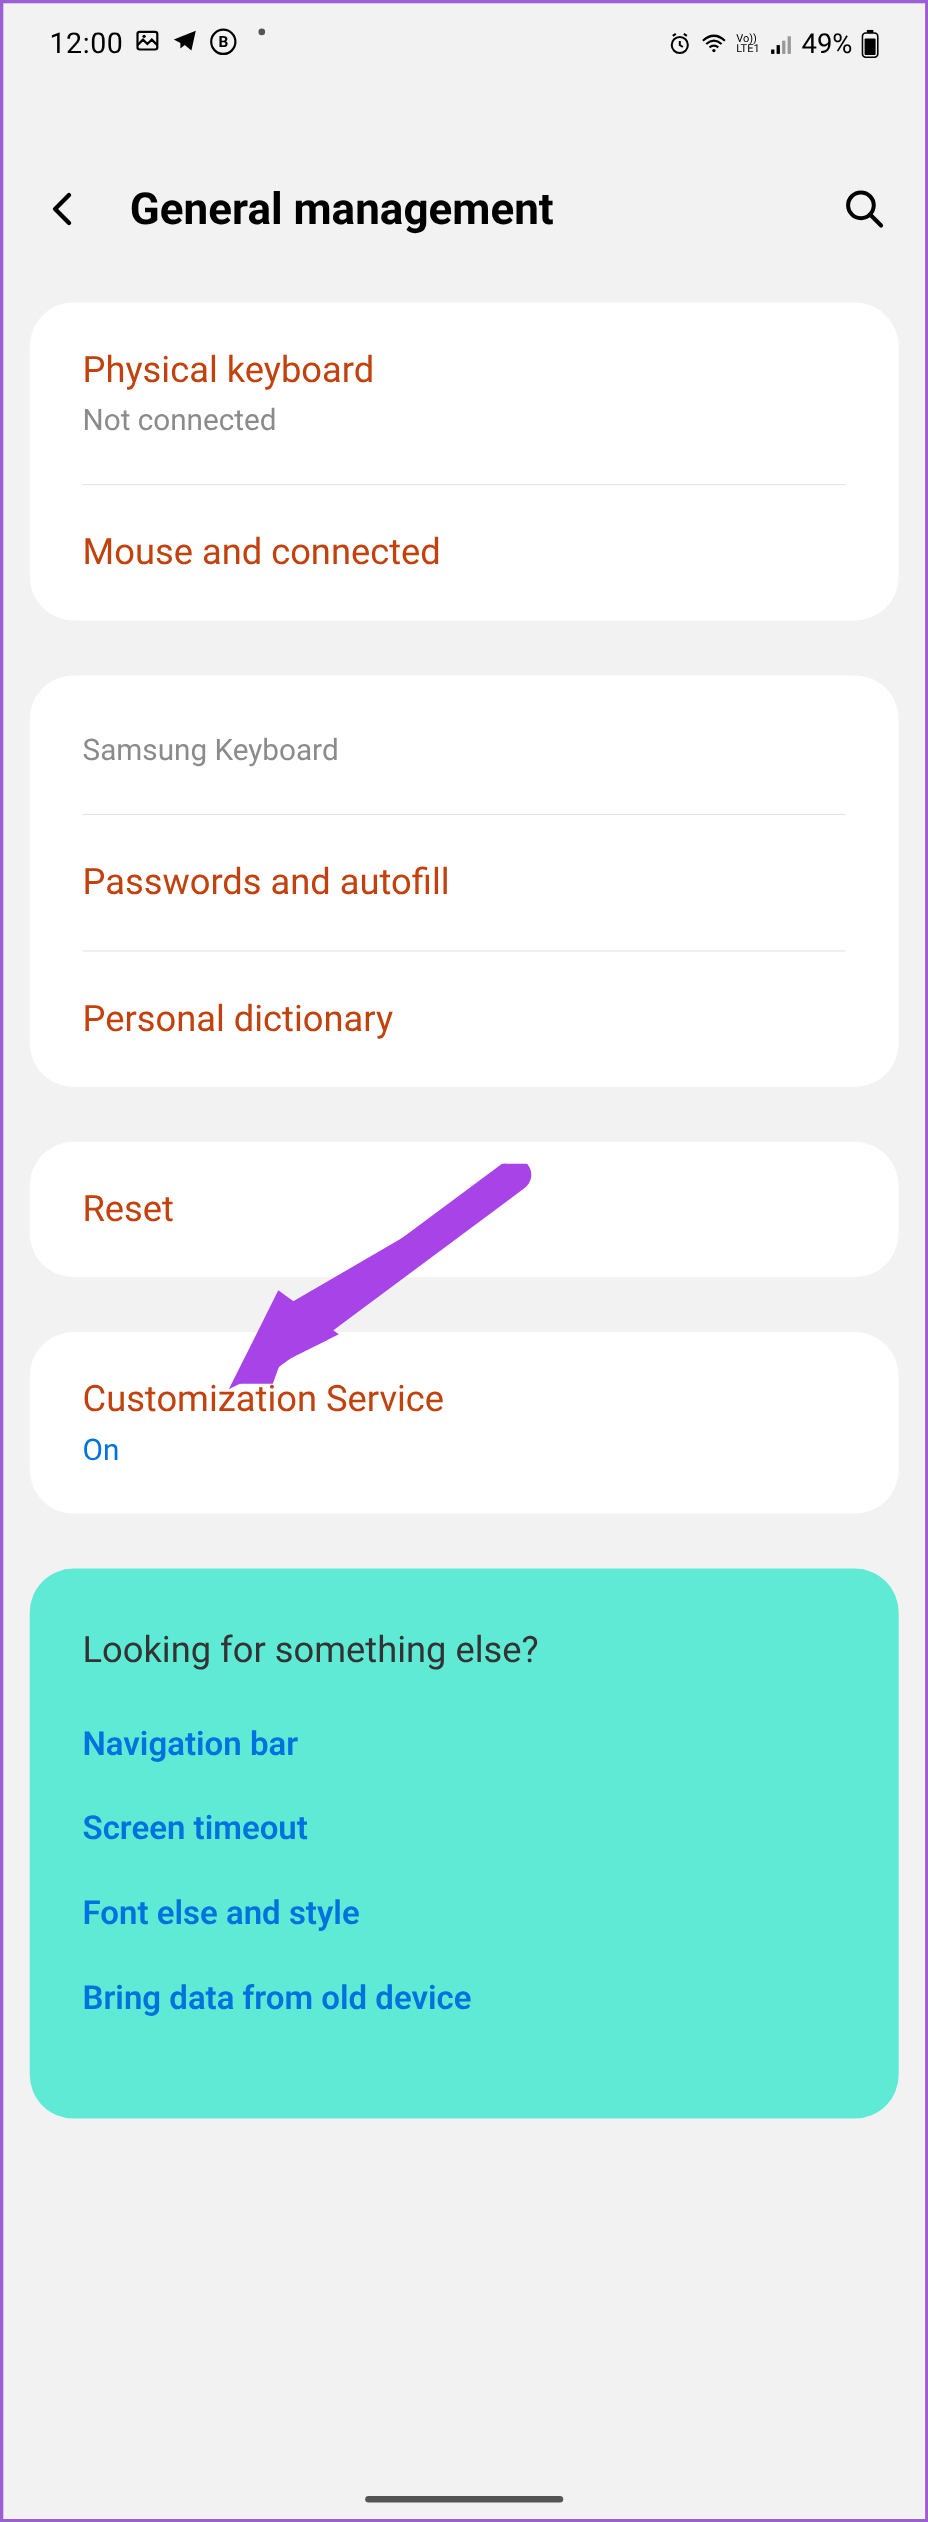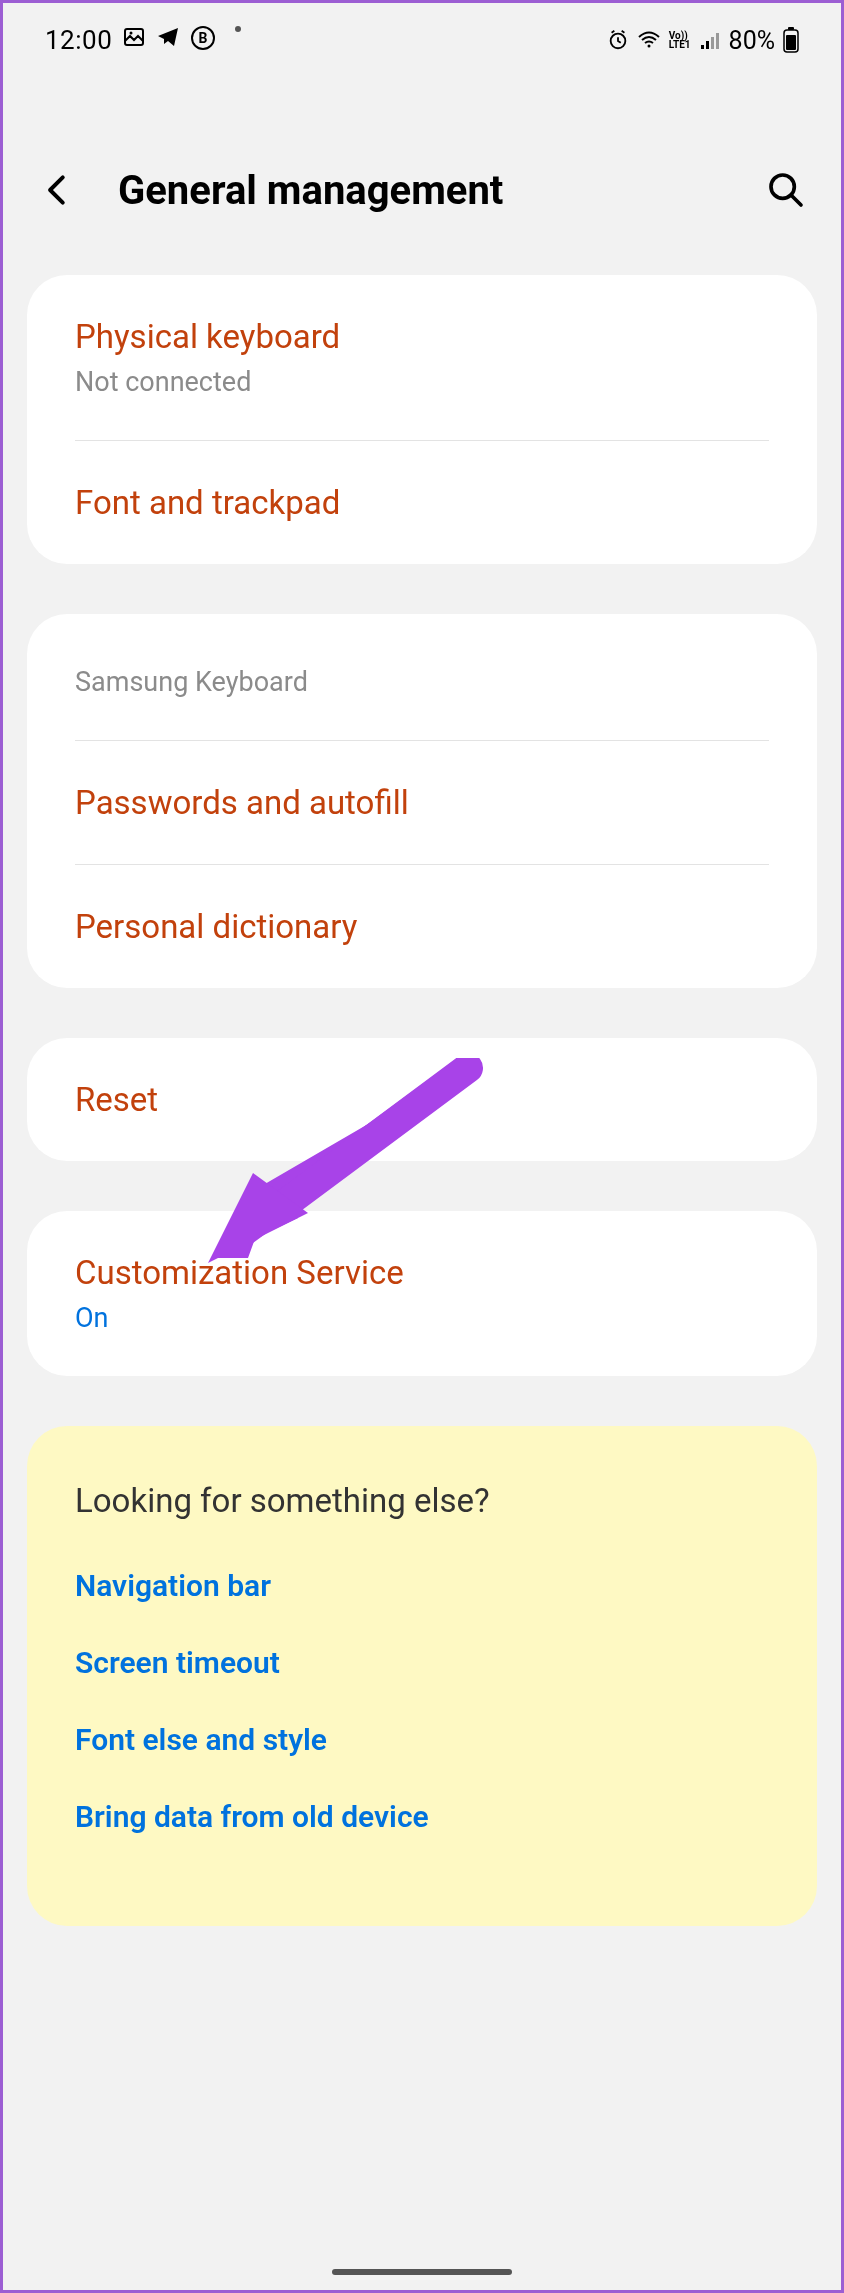--- a/index.html
+++ b/index.html
@@ -90,21 +90,21 @@
       color: #0072de;
       font-size: 27px;
       margin-top: 10px;
     }
     .divider {
       height: 1px;
       background: #e3e3e3;
       margin: 0 48px;
     }
     .suggestions {
-      background: #fef9c3;
+      background: #5eead4;
       border-radius: 40px;
       margin: 10px 24px 50px 24px;
       padding: 55px 48px 50px 48px;
     }
     .suggestions-title {
       font-size: 33px;
       color: #333;
       margin-bottom: 48px;
     }
     .suggestion-link {
@@ -170,32 +170,32 @@
         </svg>
     </span>
     <span class="status-icon">
       <svg width="24" height="24" viewBox="0 0 24 24">
           <path d="M2 9 Q12 0 22 9" fill="none" stroke="#000" stroke-width="2"></path>
           <path d="M5 12 Q12 6 19 12" fill="none" stroke="#000" stroke-width="2"></path>
           <path d="M8 15 Q12 12 16 15" fill="none" stroke="#000" stroke-width="2"></path>
           <circle cx="12" cy="18" r="1.5" fill="#000"></circle>
         </svg>
     </span>
-    <span class="status-icon" style="font-size:10px;line-height:9px;font-weight:bold;">
+    <span class="status-icon" style="font-size:10px;line-height:9px;font-weight:normal;">
       <span>Vo))<br>LTE1</span>
     </span>
     <span class="status-icon">
       <svg width="22" height="22" viewBox="0 0 22 22">
           <rect x="2" y="16" width="3" height="4" fill="#000"></rect>
           <rect x="7" y="12" width="3" height="8" fill="#000"></rect>
           <rect x="12" y="8" width="3" height="12" fill="#999"></rect>
           <rect x="17" y="4" width="3" height="16" fill="#999"></rect>
         </svg>
     </span>
-    <span style="font-size:25px;">80%</span>
+    <span style="font-size:25px;">49%</span>
     <span class="status-icon">
       <svg width="16" height="26" viewBox="0 0 16 26">
           <rect x="5" y="0" width="6" height="3" rx="1" fill="#000"></rect>
           <rect x="1" y="3" width="14" height="22" rx="3" fill="none" stroke="#000" stroke-width="1.5"></rect>
           <rect x="3" y="8" width="10" height="15" rx="1" fill="#000"></rect>
         </svg>
     </span>
   </div>
 </div>
 
@@ -214,21 +214,21 @@
   </div>
 </div>
 
 <div class="card">
   <div class="item">
     <div class="item-title">Physical keyboard</div>
     <div class="item-subtitle">Not connected</div>
   </div>
   <div class="divider"></div>
   <div class="item">
-    <div class="item-title">Font and trackpad</div>
+    <div class="item-title">Mouse and connected</div>
   </div>
 </div>
 
 <div class="card">
   <div class="item">
     <div class="item-subtitle">Samsung Keyboard</div>
   </div>
   <div class="divider"></div>
   <div class="item">
     <div class="item-title">Passwords and autofill</div>

